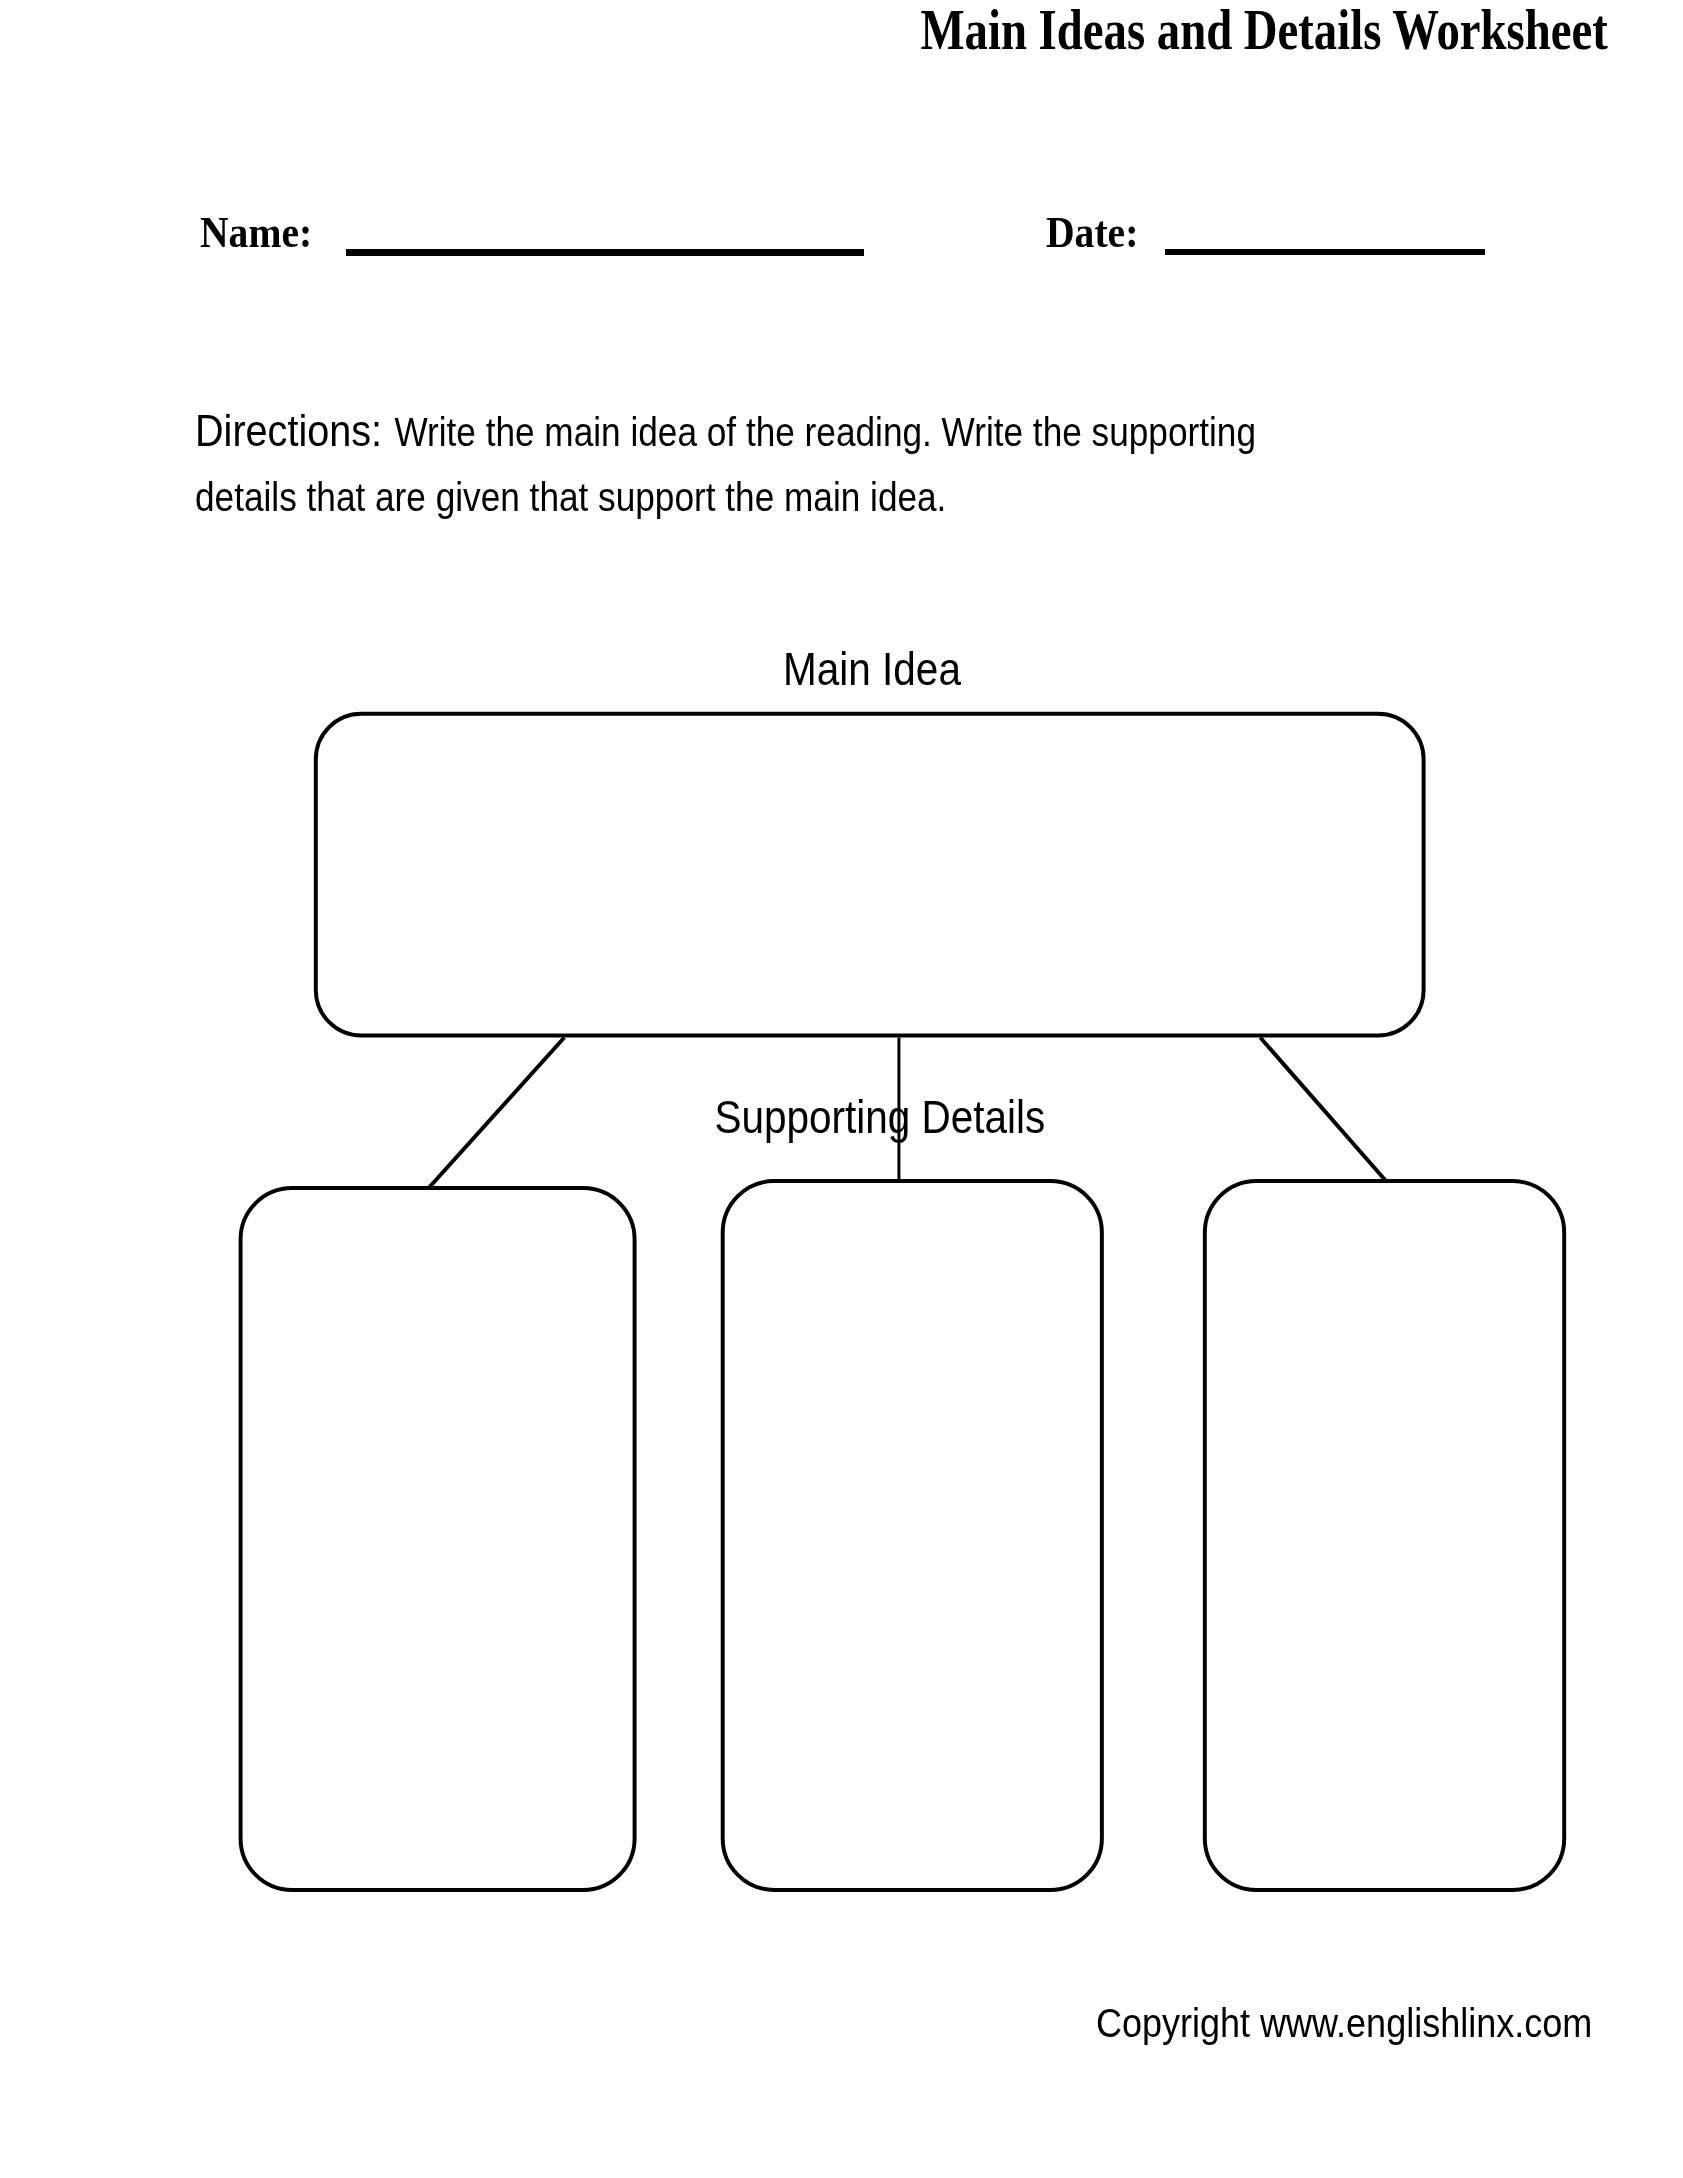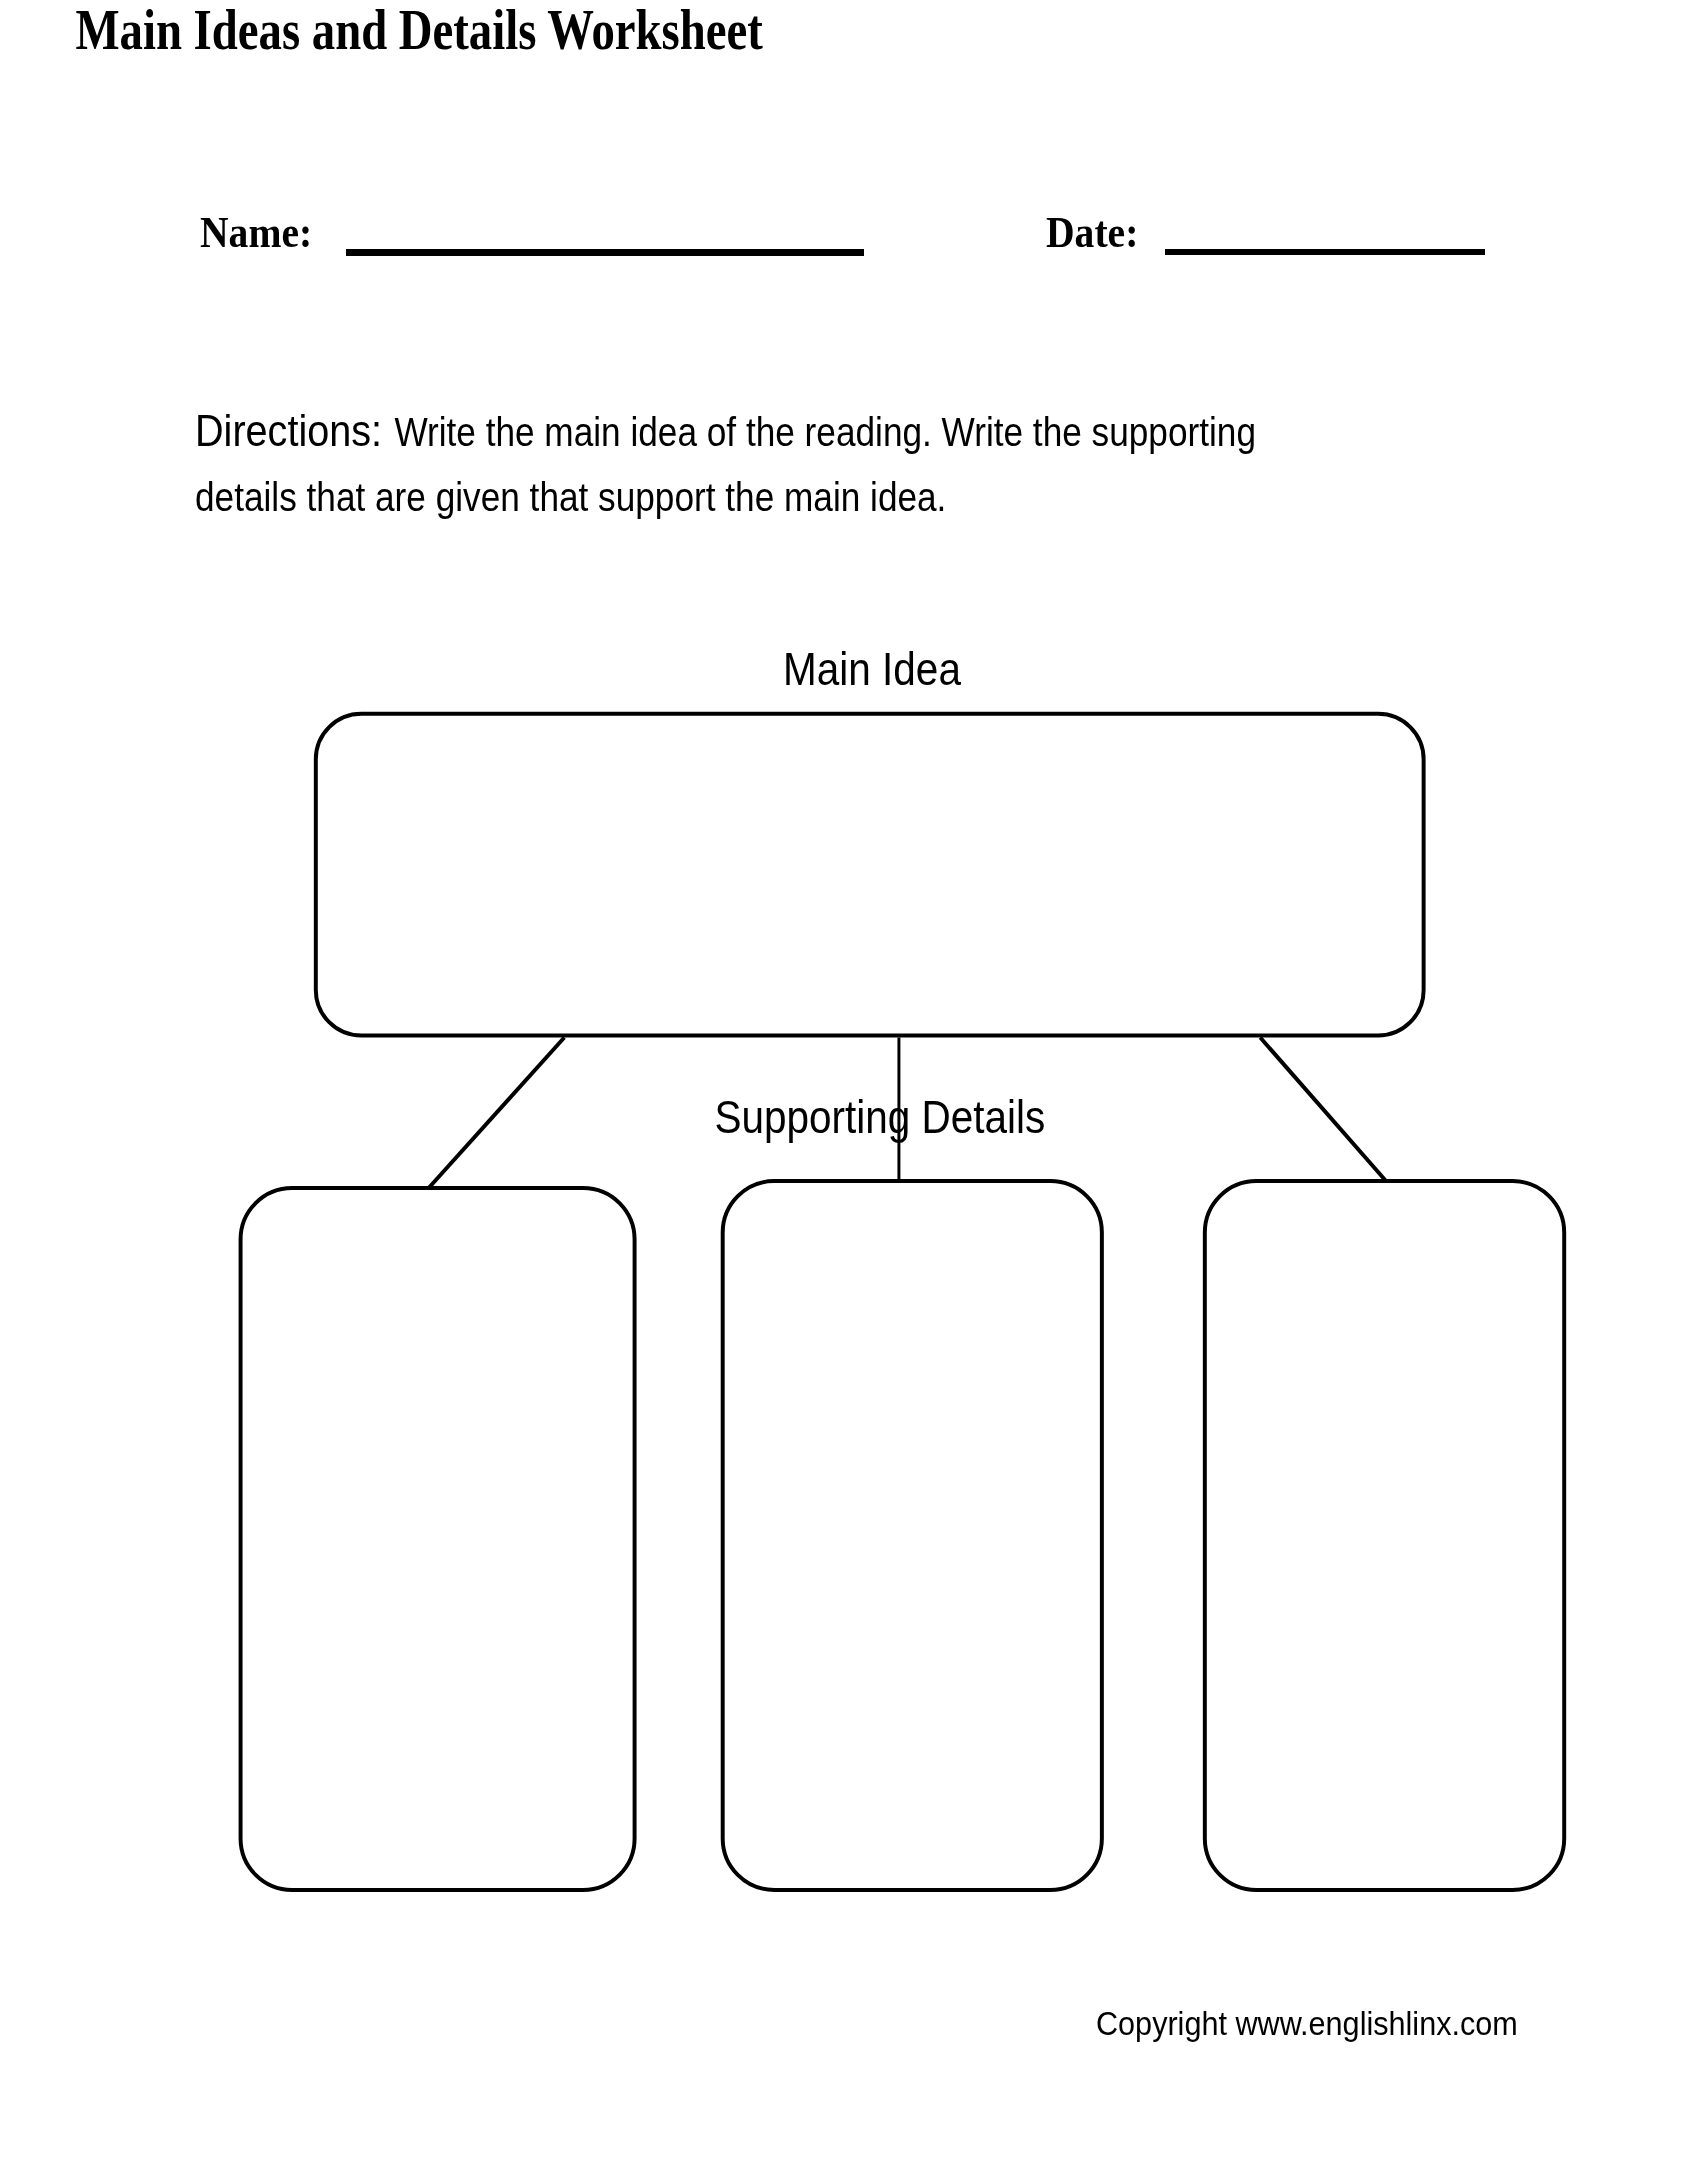--- a/index.html
+++ b/index.html
@@ -22,21 +22,21 @@
     font-weight: bold;
     font-size: 45px;
     line-height: 48px;
     white-space: nowrap;
     font-family: Liberation Serif, serif;
   }
   .blank-line { background: #000000; }
 
   .page-title-wrap {
     left: 0; top: 301; width: 1683px;
-    text-align: left;
+    text-align: right;
   }
   .page-title {
     font-family: "Liberation Serif", serif;
     font-weight: bold;
     font-size: 57px;
     line-height: 59px;
     white-space: nowrap;
     display: inline-block;
     transform: scaleX(0.82);
     transform-origin: 50% 50%;
@@ -56,21 +56,21 @@
   .node-label {
     width: 495px;
     text-align: center;
     font-size: 46px;
     line-height: 48px;
     white-space: nowrap;
     z-index: 2;
   }
 
   .copyright {
-    font-size: 34px;
+    font-size: 40px;
     line-height: 38px;
     white-space: nowrap;
   }
 
   svg.diagram { left: 0; top: 0; z-index: 1; }
 </style>
 </head>
 <body>
 
 <div class="abs field-label" style="left:200px; top:208px;">

